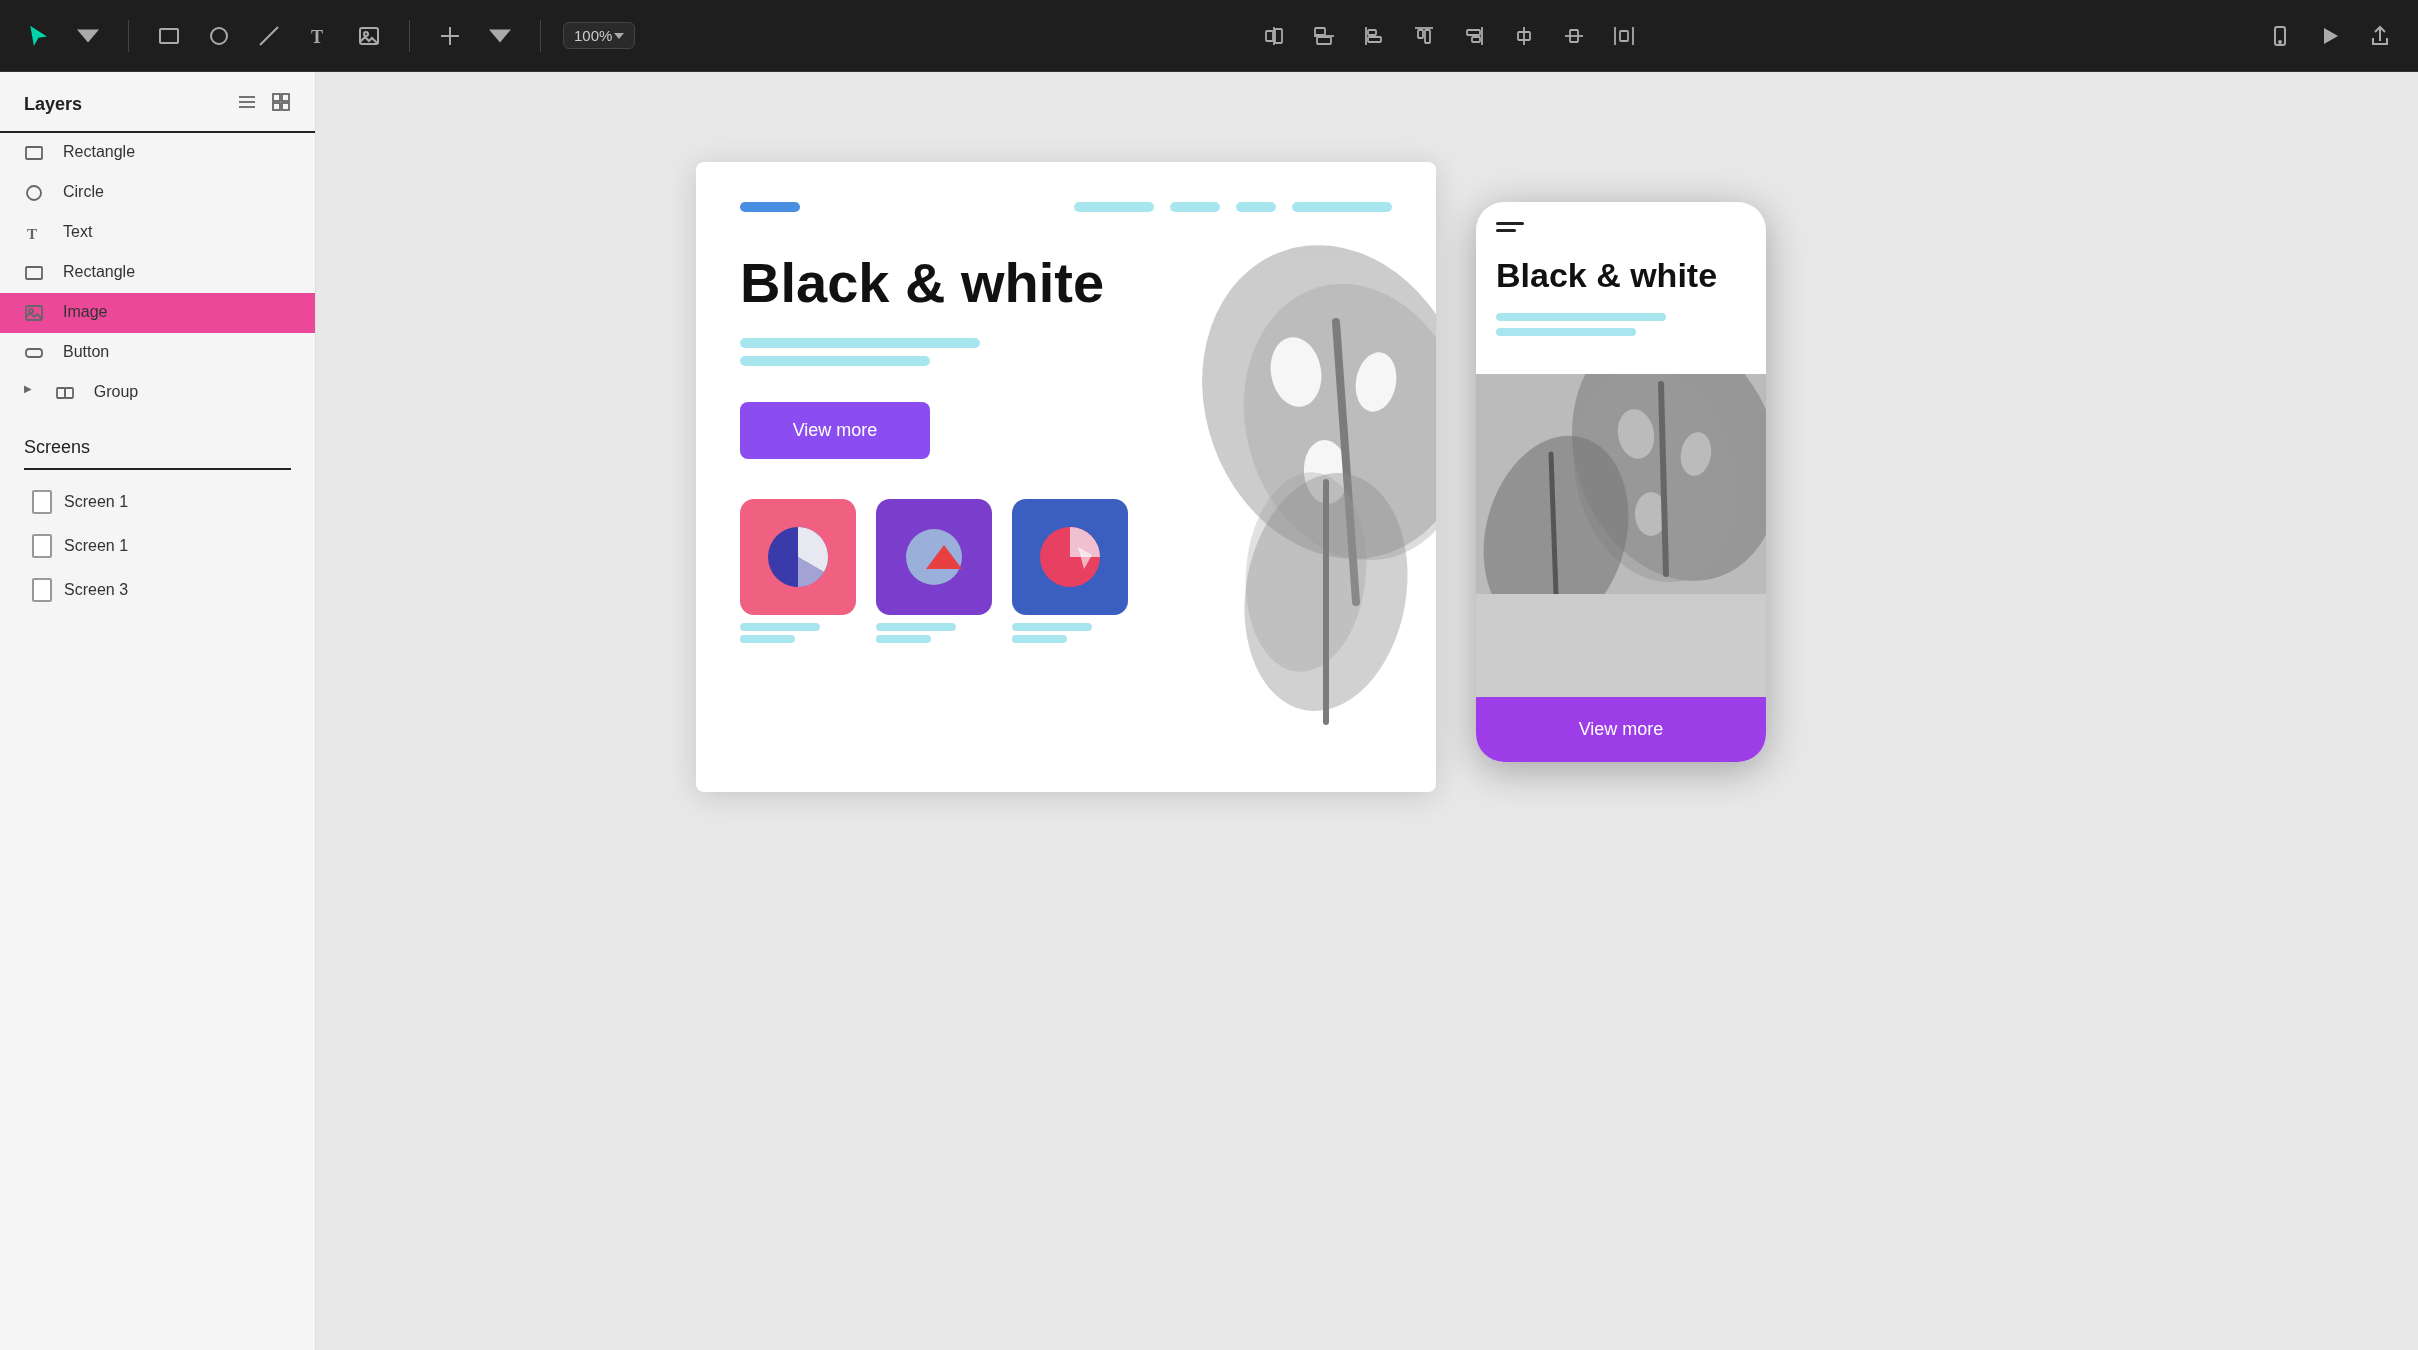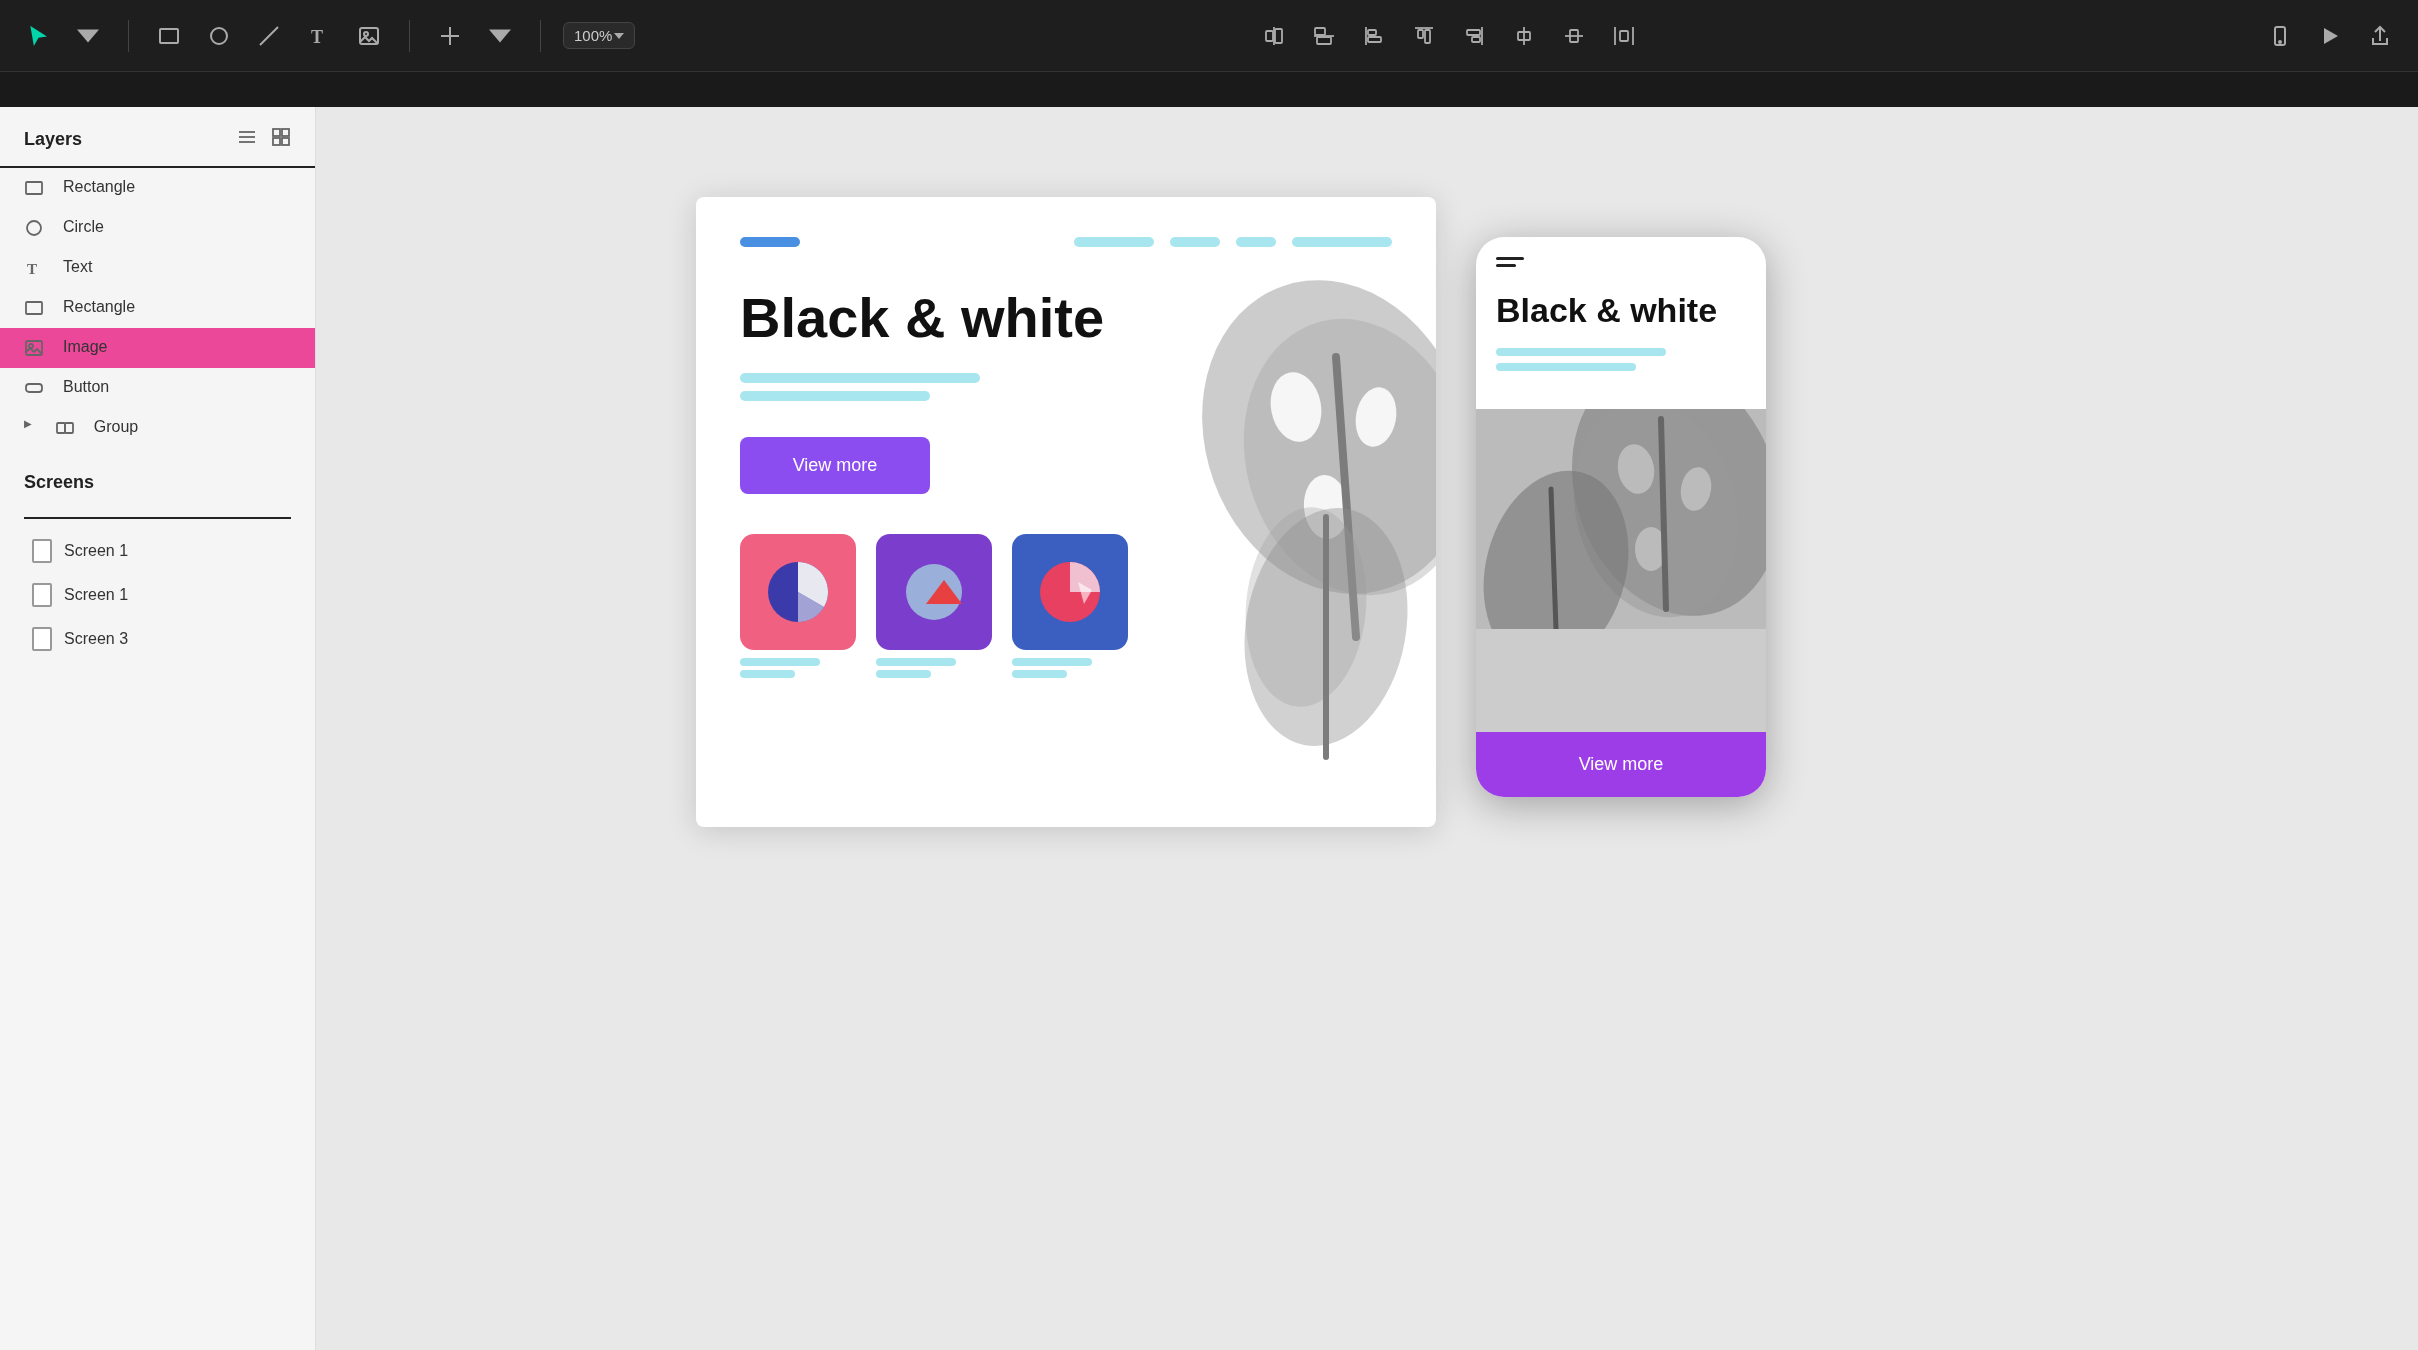--- a/index.html
+++ b/index.html
@@ -67,21 +67,20 @@
       display: flex;
       align-items: center;
       gap: 14px;
     }
 
     
     .main-area {
       display: flex;
       flex: 1;
       overflow: hidden;
-      margin-top: 35px;
     }
 
     
     .sidebar {
       width: 316px;
       background: #f5f5f5;
       border-right: 1px solid #ddd;
       flex-shrink: 0;
       padding: 20px 0;
       display: flex;
@@ -124,24 +123,24 @@
       justify-content: center;
       flex-shrink: 0;
     }
 
     .screens-section {
       margin-top: 24px;
       padding: 0 24px;
     }
     .screens-title {
       font-size: 18px;
-      font-weight: 700;
+      font-weight: 400;
       color: #222;
       border-bottom: 2px solid #222;
-      padding-bottom: 24px;
+      padding-bottom: 10px;
       margin-bottom: 10px;
     }
     .screen-item {
       display: flex;
       align-items: center;
       gap: 12px;
       padding: 10px 8px;
       cursor: pointer;
       font-size: 16px;
       color: #333;

